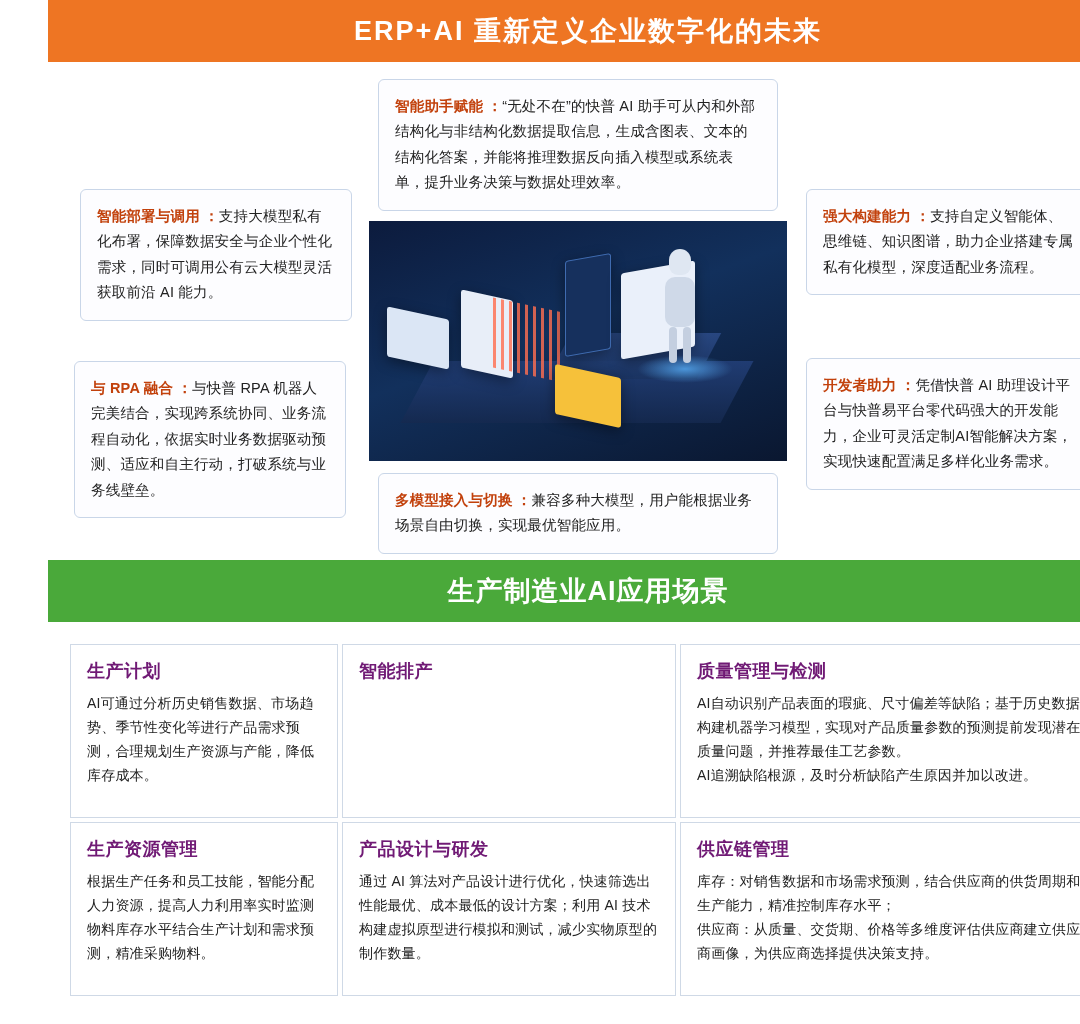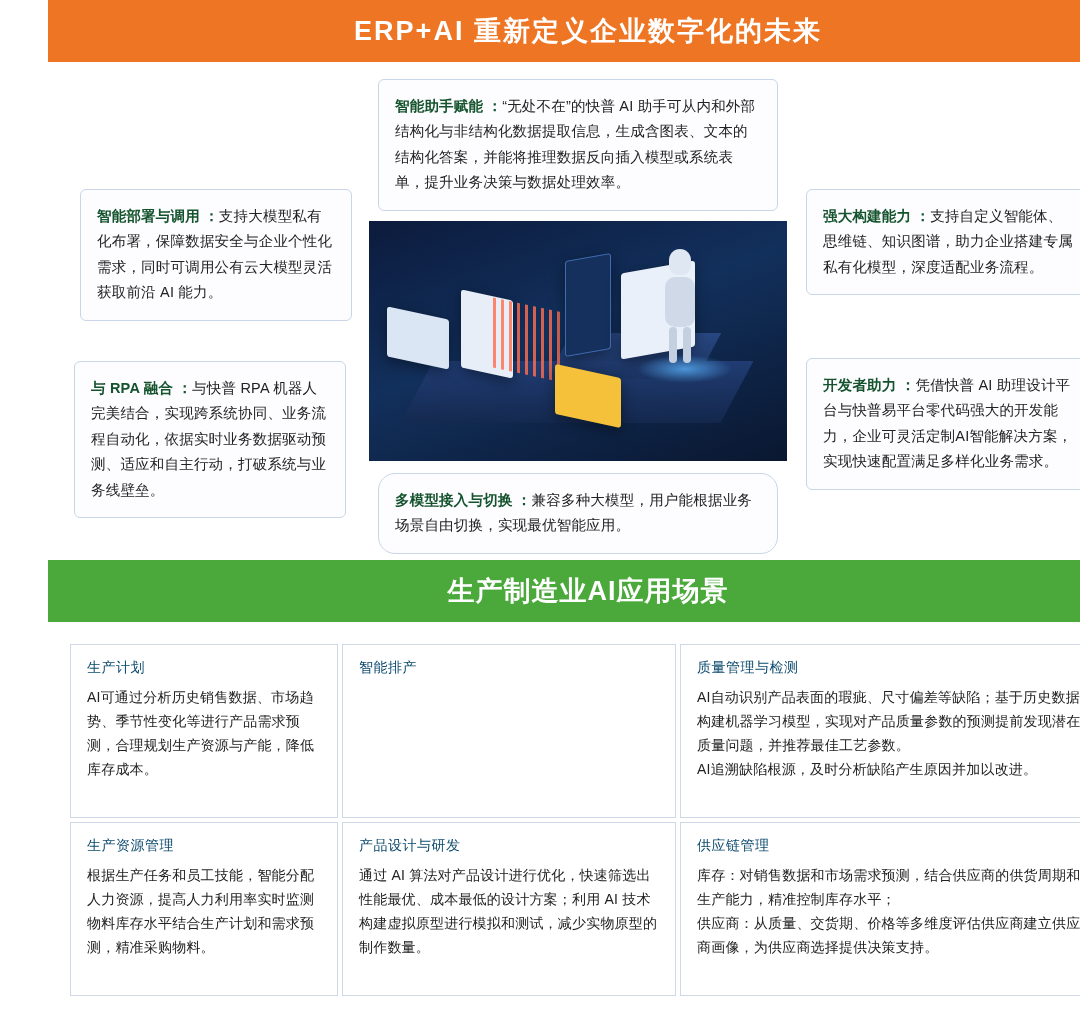--- a/index.html
+++ b/index.html
@@ -28,29 +28,29 @@
     position: absolute;
     border: 1px solid #c9d6e8;
     border-radius: 6px;
     background: #fdfdff;
     padding: 14px 16px 14px 16px;
     color: #222;
     font-size: 14.5px;
     line-height: 1.75;
     letter-spacing: 0.2px;
   }
-  .fbox .lead { font-weight: bold; color: #14532d; }
+  .fbox .lead { font-weight: bold; color: #c2410c; }
 
   
   .fbox-top    { left: 330px; top: 17px;  width: 400px; }
   .fbox-l1     { left: 32px;  top: 127px; width: 272px; }
   .fbox-l2     { left: 26px;  top: 299px; width: 272px; }
   .fbox-r1     { left: 758px; top: 127px; width: 288px; }
   .fbox-r2     { left: 758px; top: 296px; width: 288px; }
-  .fbox-bottom { left: 330px; top: 411px; width: 400px; border-radius: 17px; }
+  .fbox-bottom { left: 330px; top: 411px; width: 400px; }
 
   
   .illus {
     position: absolute; left: 321px; top: 159px; width: 418px; height: 240px;
     background: linear-gradient(160deg, #0c1b3d 0%, #12305c 45%, #0a1730 100%);
     overflow: hidden;
   }
   .illus .platform {
     position: absolute; left: 48px; top: 140px; width: 320px; height: 62px;
     background: linear-gradient(180deg, #23407a 0%, #15294f 100%);
@@ -116,21 +116,21 @@
     gap: 4px 4px;
   }
   .gcell {
     border: 1px solid #cfd9e6;
     background: #ffffff;
     padding: 14px 16px 10px 16px;
     overflow: hidden;
   }
   .gcell h3 {
     margin: 0 0 8px 0;
-    font-size: 14px; font-weight: normal; color: #0c4a6e; letter-spacing: .5px;
+    font-size: 18px; font-weight: bold; color: #701a75; letter-spacing: .5px;
   }
   .gcell p {
     margin: 0; font-size: 14px; line-height: 1.72; color: #222; letter-spacing: .2px;
   }
   .gcell p + p { margin-top: 0; }
 </style>
 </head>
 <body>
 
 <div class="page">

